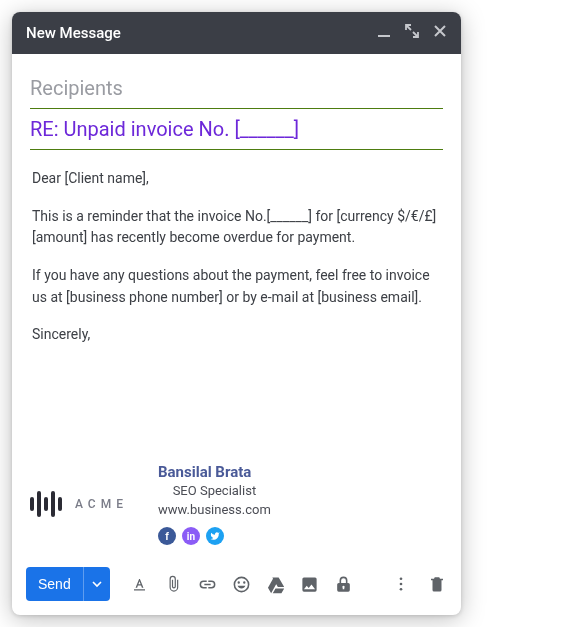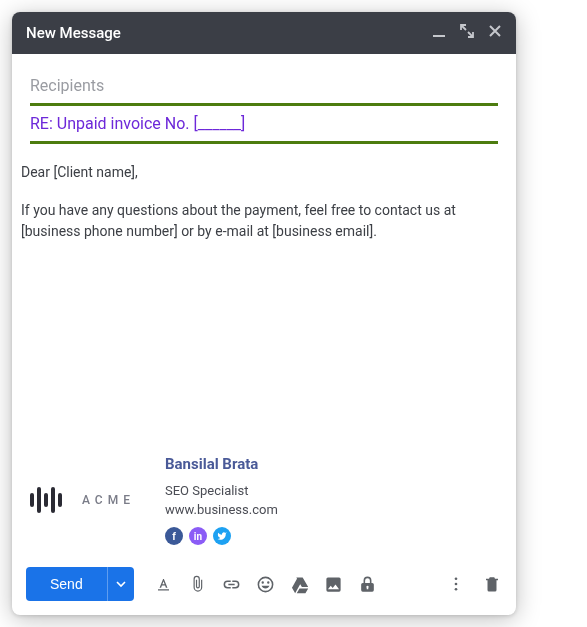--- a/index.html
+++ b/index.html
@@ -6,21 +6,21 @@
   body {
     font-family: -apple-system, BlinkMacSystemFont, "Segoe UI", Roboto, Arial, sans-serif;
     background: #fff;
     width: 587px;
     height: 627px;
     position: relative;
   }
   .window {
     position: absolute;
     top: 12px; left: 12px;
-    width: 504px; height: 603px;
+    width: 449px; height: 603px;
     background: #fff;
     border-radius: 8px;
     box-shadow: 0 4px 24px rgba(0,0,0,0.25), 0 1px 4px rgba(0,0,0,0.15);
     display: flex;
     flex-direction: column;
     overflow: hidden;
   }
   .titlebar {
     background: #3b3e46;
     color: #fff;
@@ -29,45 +29,45 @@
     align-items: center;
     padding: 0 14px;
     font-size: 15px;
     font-weight: 500;
   }
   .titlebar .title { flex: 1; }
   .titlebar .win-icons { display: flex; gap: 14px; align-items: center; }
   .titlebar .win-icons svg { width: 14px; height: 14px; fill: #c5c7cc; cursor: pointer; }
   .fields { padding: 14px 18px 0 18px; }
   .field-row {
-    border-bottom: 3px solid #4d7c0f;
+    border-bottom: 1px solid #4d7c0f;
     padding: 8px 0;
-    font-size: 16px;
+    font-size: 20px;
     color: #9a9ca2;
   }
   .field-row.subject { color: #6d28d9; }
   .body {
-    padding: 18px 18px 0 9px;
+    padding: 18px 18px 0 20px;
     font-size: 14px;
     line-height: 1.55;
     color: #3d4046;
     flex: 1;
     overflow: auto;
   }
   .body p { margin-bottom: 16px; }
   .signature {
     display: flex;
     align-items: center;
     gap: 30px;
     padding: 8px 18px 10px 18px;
   }
   .sig-logo {
     display: flex;
     align-items: center;
-    gap: 20px;
+    gap: 13px;
     justify-content: flex-end;
   }
   .sig-logo .bars {
     display: flex;
     align-items: center;
     gap: 3px;
     height: 34px;
   }
   .sig-logo .bars span {
     width: 4px;
@@ -78,40 +78,40 @@
   .sig-logo .bars span:nth-child(2){height:26px;}
   .sig-logo .bars span:nth-child(3){height:14px;}
   .sig-logo .bars span:nth-child(4){height:26px;}
   .sig-logo .bars span:nth-child(5){height:14px;}
   .sig-logo .brand {
     font-size: 12px;
     letter-spacing: 5px;
     color: #7a7c88;
     font-weight: 500;
   }
-  .sig-text .name { color: #4a5a98; font-weight: 700; font-size: 15px; margin-bottom: 9px;}
-  .sig-text .line { font-size: 13px; color: #4b4d55; line-height:1.45;}
+  .sig-text .name { color: #4a5a98; font-weight: 700; font-size: 15px; margin-bottom: 1px;}
+  .sig-text .line { font-size: 13px; color: #4b4d55; line-height:1.45;text-align:center;}
   .socials { display:flex; gap:6px; margin-top:7px;}
   .socials .circ {
     width:18px;height:18px;border-radius:50%;display:flex;align-items:center;justify-content:center;
     color:#fff;font-size:10px;font-weight:700;cursor:pointer;
   }
   .circ.fb{background:#3b5998;}
   .circ.li{background:#8b5cf6;}
   .circ.tw{background:#1da1f2;}
   .toolbar {
     display: flex;
     align-items: center;
     padding: 12px 14px 14px 14px;
     gap: 6px;
   }
   .send-group { display:flex; }
   .send-btn {
     background:#1a73e8;color:#fff;border:none;border-radius:4px 0 0 4px;
-    padding:9px 24px;font-size:14px;font-weight:500;cursor:pointer;
+    padding:9px 12px;font-size:14px;font-weight:500;cursor:pointer;
   }
   .send-more {
     background:#1a73e8;color:#fff;border:none;border-left:1px solid rgba(255,255,255,0.3);
     border-radius:0 4px 4px 0;padding:9px 8px;cursor:pointer;display:flex;align-items:center;
   }
   .tb-icons { display:flex; gap:14px; margin-left:14px; align-items:center;}
   .tb-icons .icn { width:20px;height:20px;display:flex;align-items:center;justify-content:center;cursor:pointer;}
   .tb-icons .icn svg { width:19px;height:19px;fill:#5f6368;}
   .tb-right { margin-left:auto; display:flex; gap:16px; align-items:center;}
   .tb-right .icn{width:20px;height:20px;display:flex;align-items:center;justify-content:center;cursor:pointer;}
@@ -143,21 +143,23 @@
     </div>
   </div>
 
   <div class="fields">
     <div class="field-row">Recipients</div>
     <div class="field-row subject">RE: Unpaid  invoice No. [______]</div>
   </div>
 
   <div class="body">
     <p>Dear [Client name],</p>
-    <p>If you have any questions about the payment, feel free to contact us at [business phone number] or by e-mail at [business email].</p>
+    <p>This is a reminder that the invoice No.[______] for [currency $/€/£] [amount] has recently become overdue for payment.</p>
+    <p>If you have any questions about the payment, feel free to invoice us at [business phone number] or by e-mail at [business email].</p>
+    <p>Sincerely,</p>
   </div>
 
   <div class="signature">
     <div class="sig-logo">
       <div class="bars">
         <span></span>
           <span></span>
           <span></span>
           <span></span>
           <span></span>

